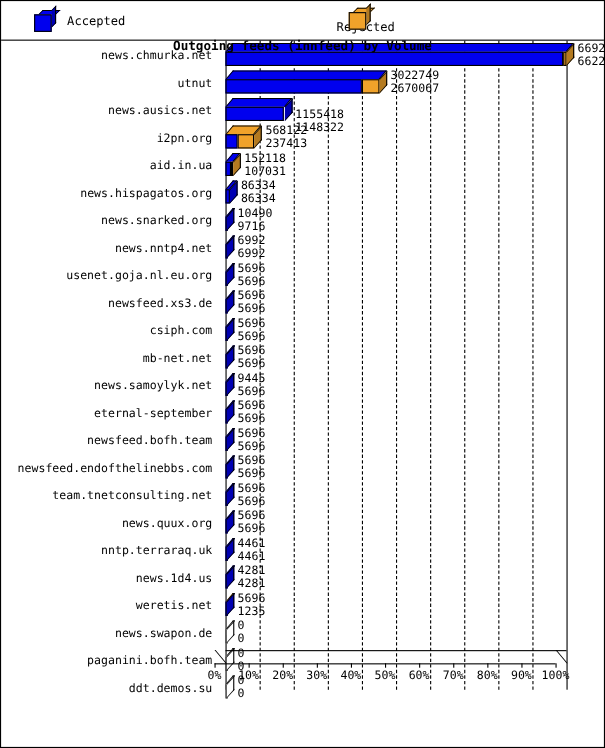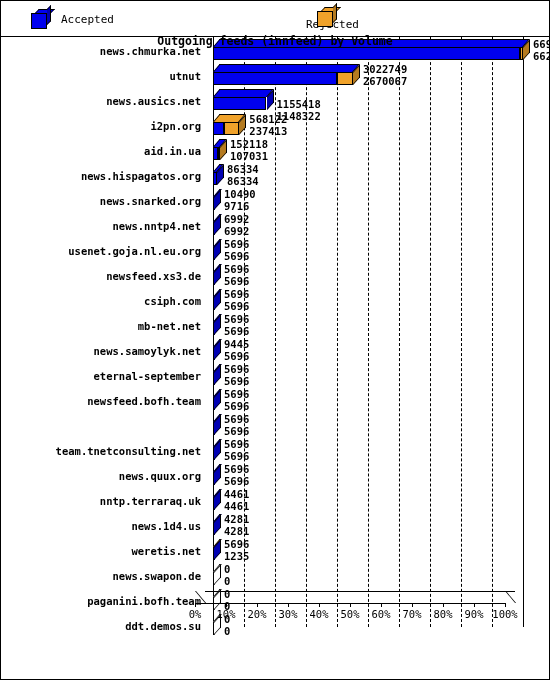--- a/index.html
+++ b/index.html
@@ -74,24 +74,23 @@
   .legend-label {
     font-size: 11px;
     color: #000;
     white-space: nowrap;
     font-family: "DejaVu Sans Mono", "Liberation Mono", monospace;
   }
 
   
   #plot {
     position: absolute;
-    left: 8px; top: 36px;
+    left: 0; top: 36px;
     width: 436px;
     height: 642px;
-    font-weight: bold;
   }
   #cat-labels {
     position: absolute;
     left: 0; top: 0;
     width: 194px;
     height: 600px;
   }
   .cat-label {
     position: absolute;
     right: 2px;
@@ -264,20 +263,21 @@
         <div class="cat-label" style="top: 127px;">news.hispagatos.org</div>
         <div class="cat-label" style="top: 152px;">news.snarked.org</div>
         <div class="cat-label" style="top: 177px;">news.nntp4.net</div>
         <div class="cat-label" style="top: 202px;">usenet.goja.nl.eu.org</div>
         <div class="cat-label" style="top: 227px;">newsfeed.xs3.de</div>
         <div class="cat-label" style="top: 252px;">csiph.com</div>
         <div class="cat-label" style="top: 277px;">mb-net.net</div>
         <div class="cat-label" style="top: 302px;">news.samoylyk.net</div>
         <div class="cat-label" style="top: 327px;">eternal-september</div>
         <div class="cat-label" style="top: 352px;">newsfeed.bofh.team</div>
+        <div class="cat-label" style="top: 377px;">newsfeed.endofthelinebbs.com</div>
         <div class="cat-label" style="top: 402px;">team.tnetconsulting.net</div>
         <div class="cat-label" style="top: 427px;">news.quux.org</div>
         <div class="cat-label" style="top: 452px;">nntp.terraraq.uk</div>
         <div class="cat-label" style="top: 477px;">news.1d4.us</div>
         <div class="cat-label" style="top: 502px;">weretis.net</div>
         <div class="cat-label" style="top: 527px;">news.swapon.de</div>
         <div class="cat-label" style="top: 552px;">paganini.bofh.team</div>
         <div class="cat-label" style="top: 577px;">ddt.demos.su</div>
       </div>
     <div id="bars">

